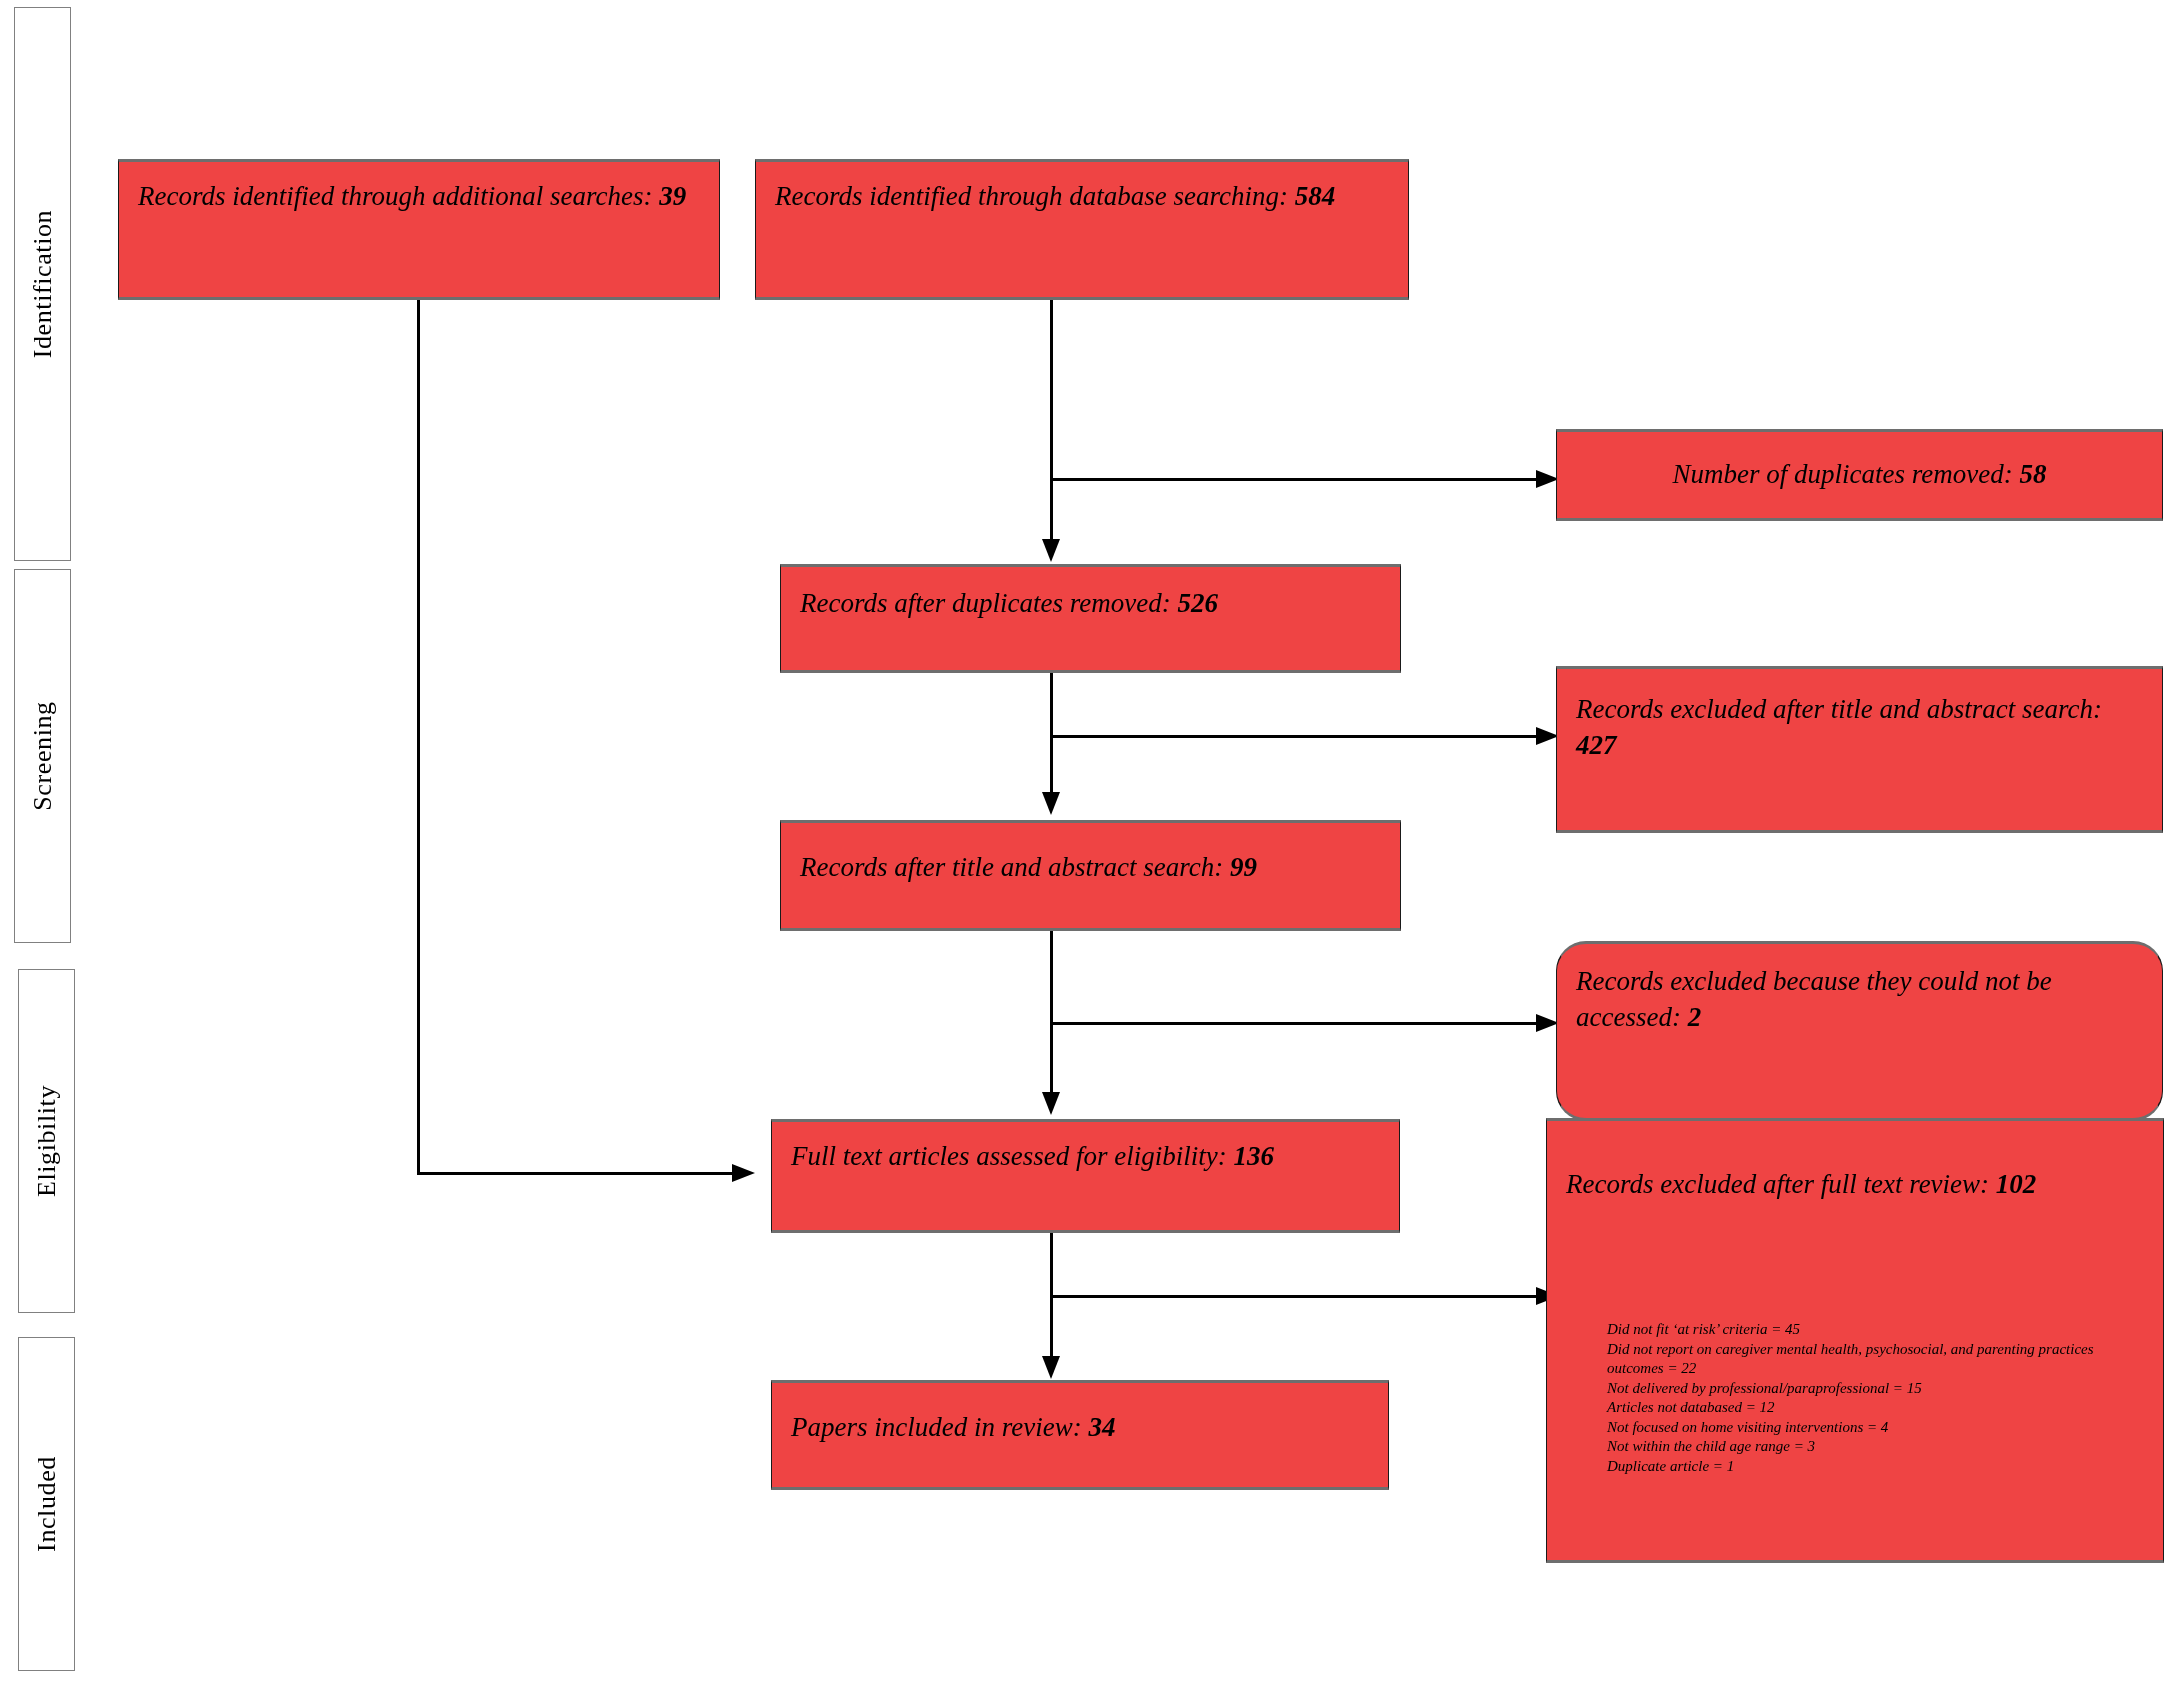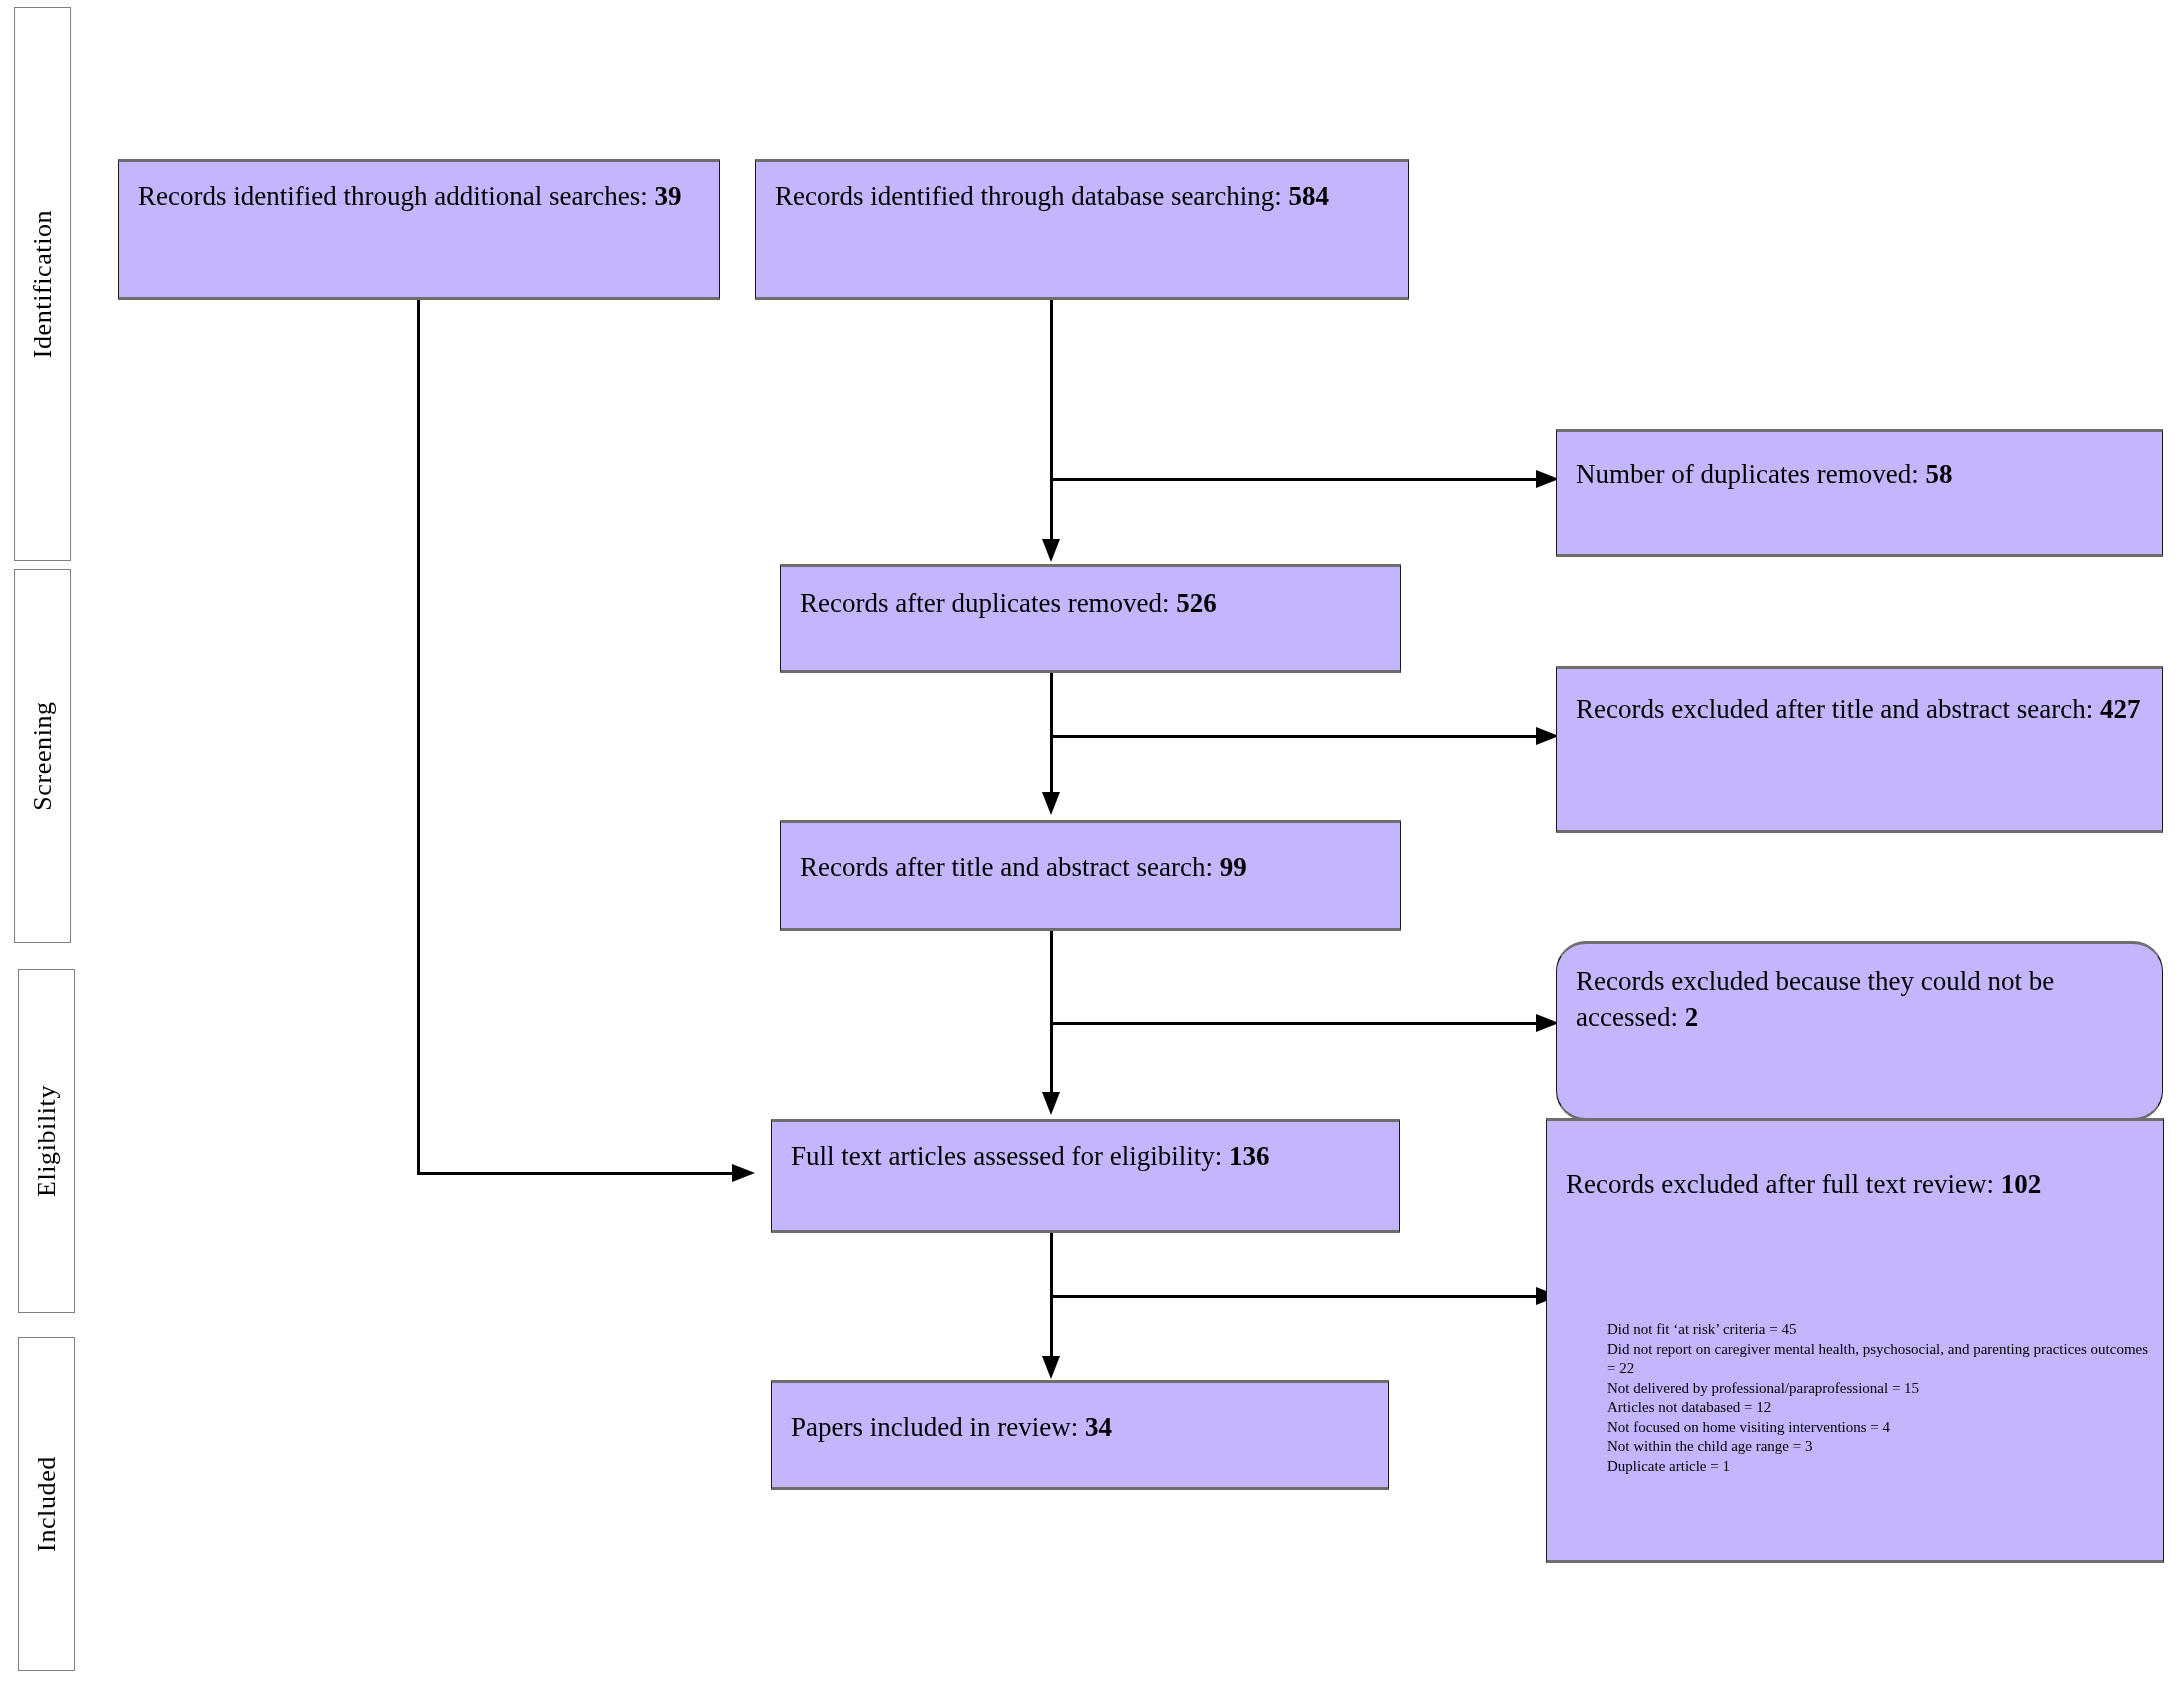--- a/index.html
+++ b/index.html
@@ -32,27 +32,28 @@
     white-space: nowrap;
     font-size: 26px;
     letter-spacing: 0.6px;
     line-height: 1;
   }
 
   
   .flow-box {
     position: absolute;
     box-sizing: border-box;
-    background: #c4b5fd;
+    background: #ef4444;
     border: 1.7px solid #1a1a1a;
     border-top-width: 3.3px;
     border-bottom-width: 3.3px;
     border-top-color: #6e6e6e;
     border-bottom-color: #6e6e6e;
     padding: 16.7px 19px 11px 19px;
+    font-style: italic;
   }
   .flow-box .box-text {
     font-size: 27px;
     line-height: 1.32;
     display: block;
   }
   .flow-box .box-text b { font-weight: bold; }
 
   
   .sub-list {
@@ -146,21 +147,21 @@
       <span>Records identified through additional searches: </span><b>39</b>
     </span>
   </div>
 
   <div class="flow-box" style="left:755px; top:159px; width:654px; height:141px;">
     <span class="box-text">
       <span>Records identified through database searching: </span><b>584</b>
     </span>
   </div>
 
-  <div class="flow-box" style="left:1556px; top:429px; width:607px; height:128px; padding-top:24.5px;">
+  <div class="flow-box" style="left:1556px; top:429px; width:607px; height:92px; padding-top:24.5px;text-align:center;">
     <span class="box-text">
       <span>Number of duplicates removed: </span><b>58</b>
     </span>
   </div>
 
   <div class="flow-box" style="left:780px; top:564px; width:621px; height:109px; padding-top:19px;">
     <span class="box-text">
       <span>Records after duplicates removed: </span><b>526</b>
     </span>
   </div>

